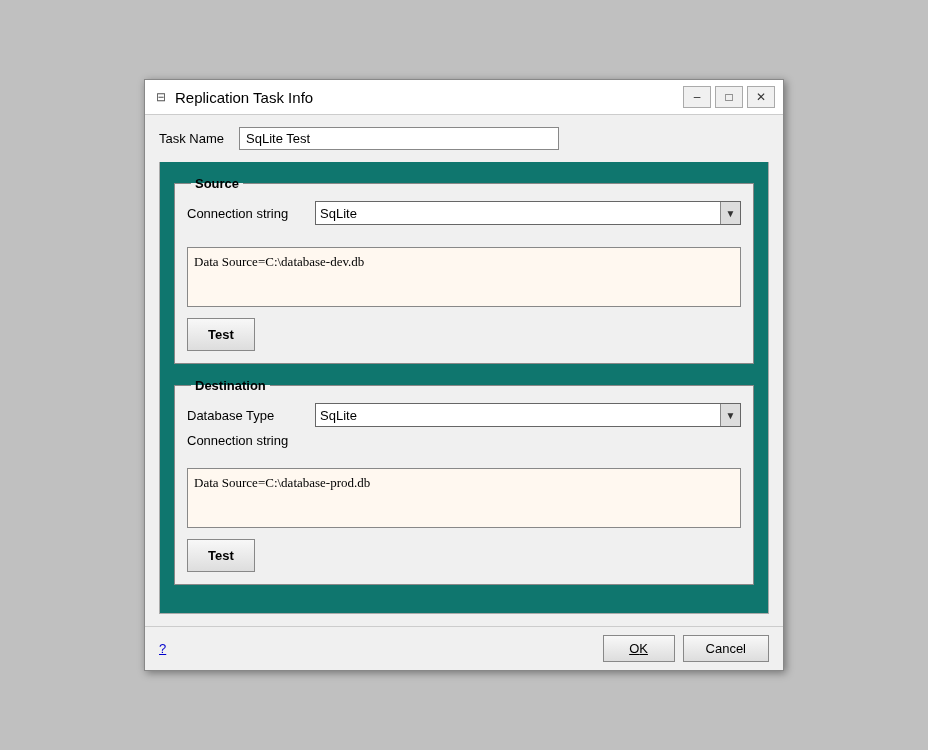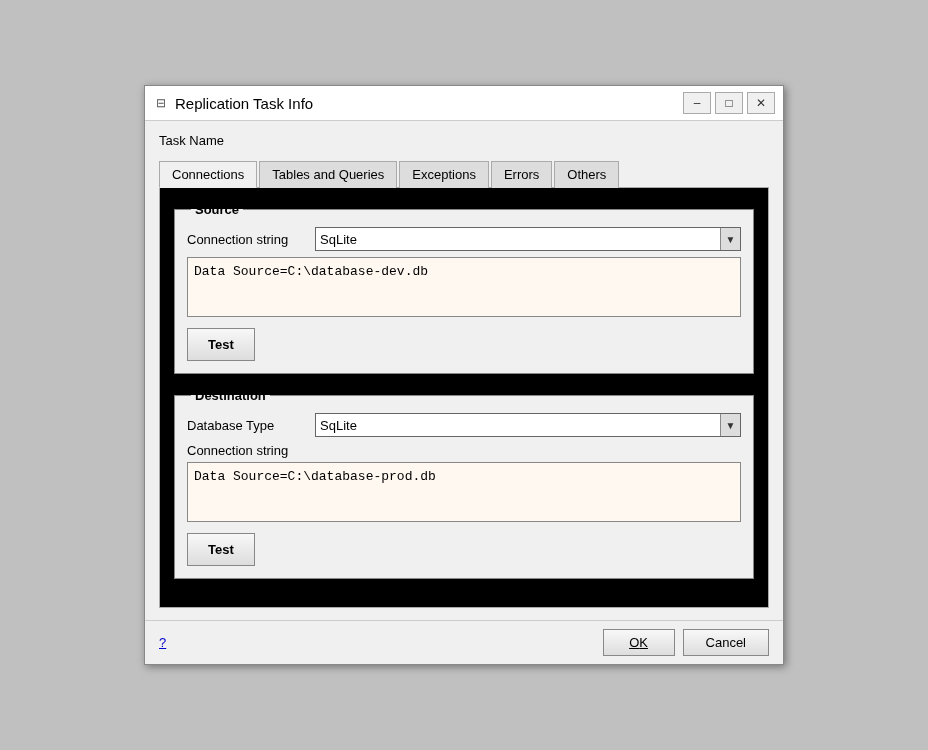--- a/index.html
+++ b/index.html
@@ -108,21 +108,21 @@
       background: #f0f0f0;
       border-bottom: 1px solid #f0f0f0;
       z-index: 1;
       font-weight: normal;
     }
 
     .tab-content {
       border: 1px solid #aaa;
       border-top: none;
       padding: 14px;
-      background: #000000;
+      background: #0f766e;
       flex: 1;
     }
 
     
     .group-box {
       border: 1px solid #888;
       margin-bottom: 14px;
       padding: 10px 12px 12px 12px;
       background: #f0f0f0;
       position: relative;
@@ -182,23 +182,24 @@
       margin-top: 2px;
     }
     .text-area-field {
       width: 100%;
       min-height: 60px;
       border: 1px solid #888;
       background: #fff8f0;
       padding: 6px;
       font-size: 13px;
       resize: none;
-      font-family: Liberation Mono, monospace;
+      font-family: Liberation Serif, serif;
       outline: none;
       margin-bottom: 8px;
+      margin-top: 16px;
     }
     .test-btn {
       border: 1px solid #888;
       background: linear-gradient(to bottom, #f8f8f8, #ddd);
       padding: 8px 20px;
       font-size: 13px;
       cursor: pointer;
       font-weight: bold;
     }
 
@@ -238,29 +239,23 @@
       <button class="title-btn">–</button>
       <button class="title-btn">□</button>
       <button class="title-btn close">✕</button>
     </div>
   </div>
 
   <div class="content">
 
     <div class="task-name-row">
       <span class="task-name-label">Task Name</span>
+      <input class="task-name-input" type="text" value="SqLite Test" style="">
     </div>
 
-    <div class="tabs">
-      <div class="tab active">Connections</div>
-      <div class="tab">Tables and Queries</div>
-      <div class="tab">Exceptions</div>
-      <div class="tab">Errors</div>
-      <div class="tab">Others</div>
-    </div>
 
     <div class="tab-content">
 
       <fieldset class="group-box">
         <legend>Source</legend>
         <div class="field-row">
           <span class="field-label">Connection string</span>
           <div class="select-wrapper">
             <select>
               <option value="SqLite">SqLite</option>

